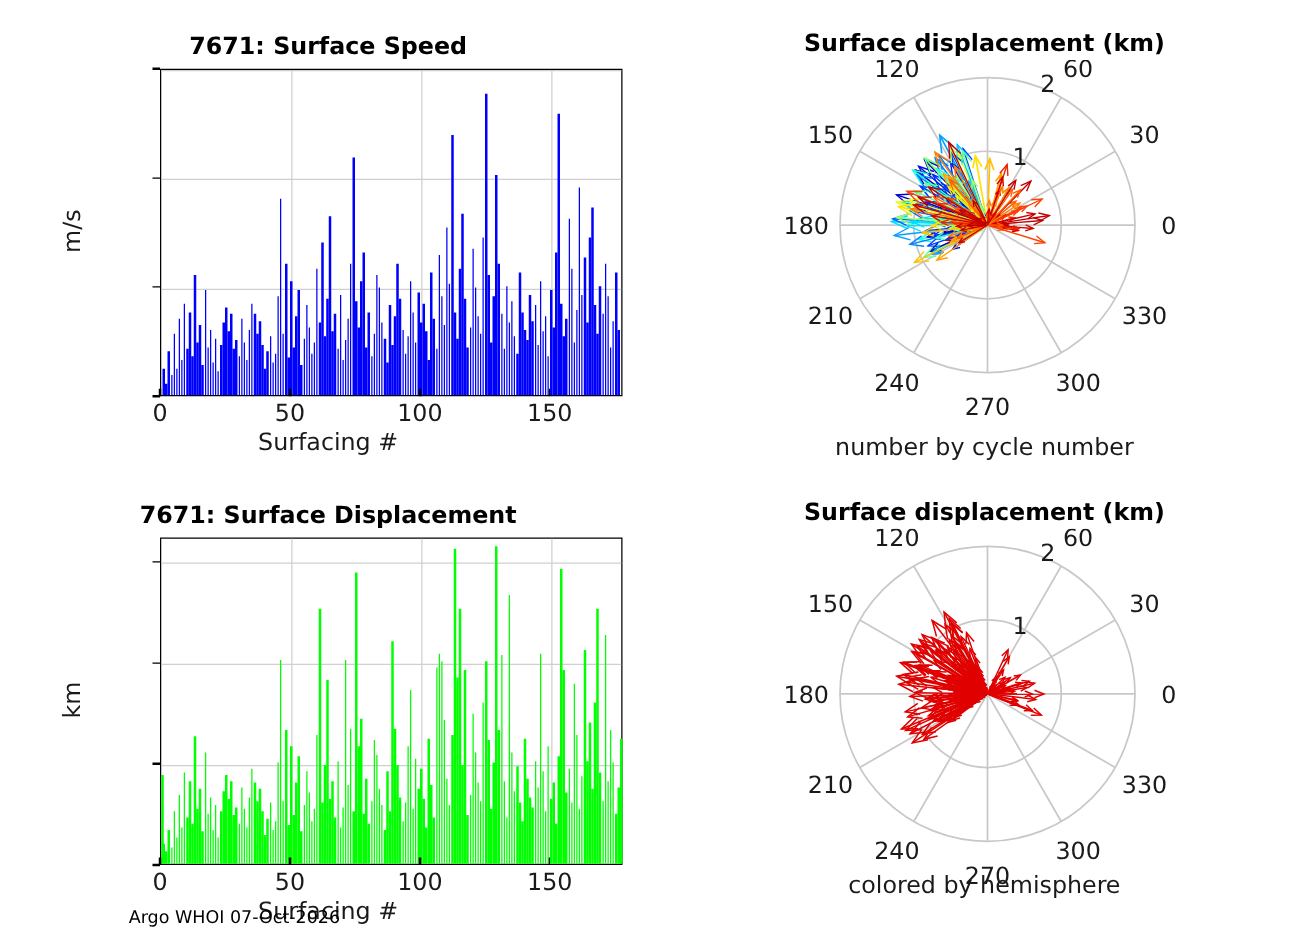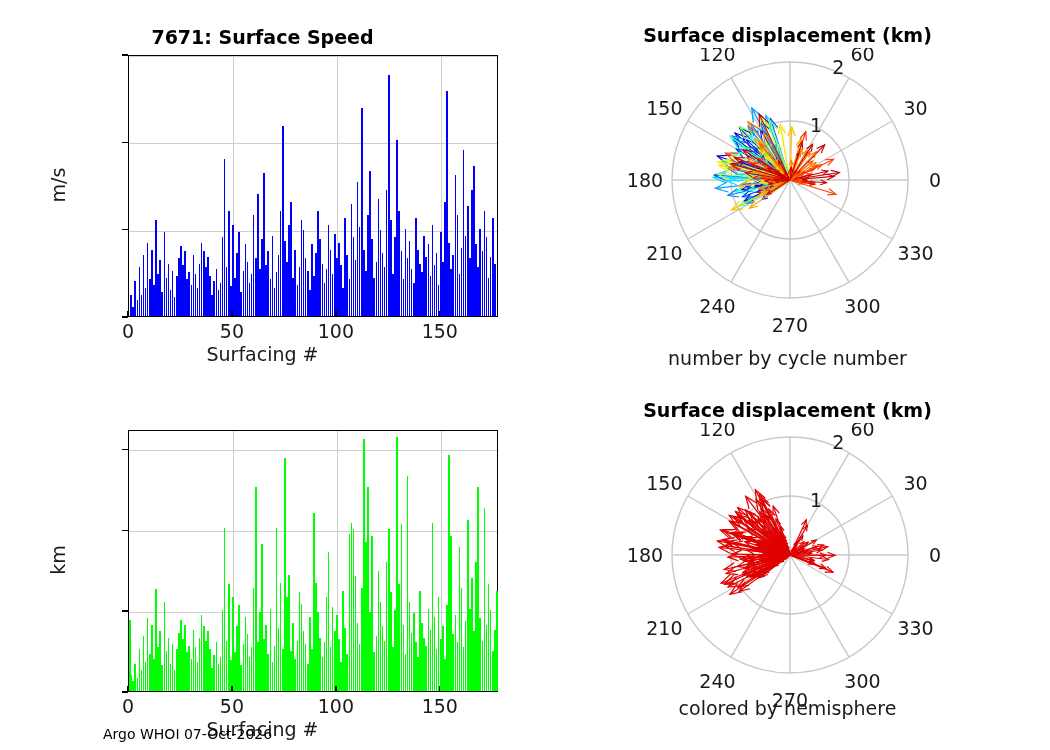--- a/index.html
+++ b/index.html
@@ -262,20 +262,21 @@
       <div class="xtick" style="left: 335.865px; top: 320px;">100</div>
       <div class="tickmark-x" style="left: 335.165px; top: 311px;"></div>
       <div class="xtick" style="left: 439.798px; top: 320px;">150</div>
       <div class="tickmark-x" style="left: 439.098px; top: 311px;"></div>
     </div>
   <div class="ylabel" id="speed-ylabel" style="left: -2px; top: 174px; width: 120px; text-align: center;">m/s</div>
   <div class="xlabel" id="speed-xlabel" style="top:343px">Surfacing #</div>
 </div>
 
 <div class="panel" id="disp-panel">
+  <div class="bar-title">7671: Surface Displacement</div>
   <div class="plotbox" id="disp-plot">
       <div class="gridline-h" style="top: 181.136px;"></div>
       <div class="gridline-h" style="top: 100.272px;"></div>
       <div class="gridline-h" style="top: 19.4074px;"></div>
       <div class="gridline-v" style="left: 103.933px;"></div>
       <div class="gridline-v" style="left: 207.865px;"></div>
       <div class="gridline-v" style="left: 311.798px;"></div>
       <div class="bars">
         <div class="bar" style="left: 1.27865px; height: 16.1728px; background: rgb(0, 255, 0);"></div>
         <div class="bar" style="left: 3.3573px; height: 9.7037px; background: rgb(0, 255, 0);"></div>

